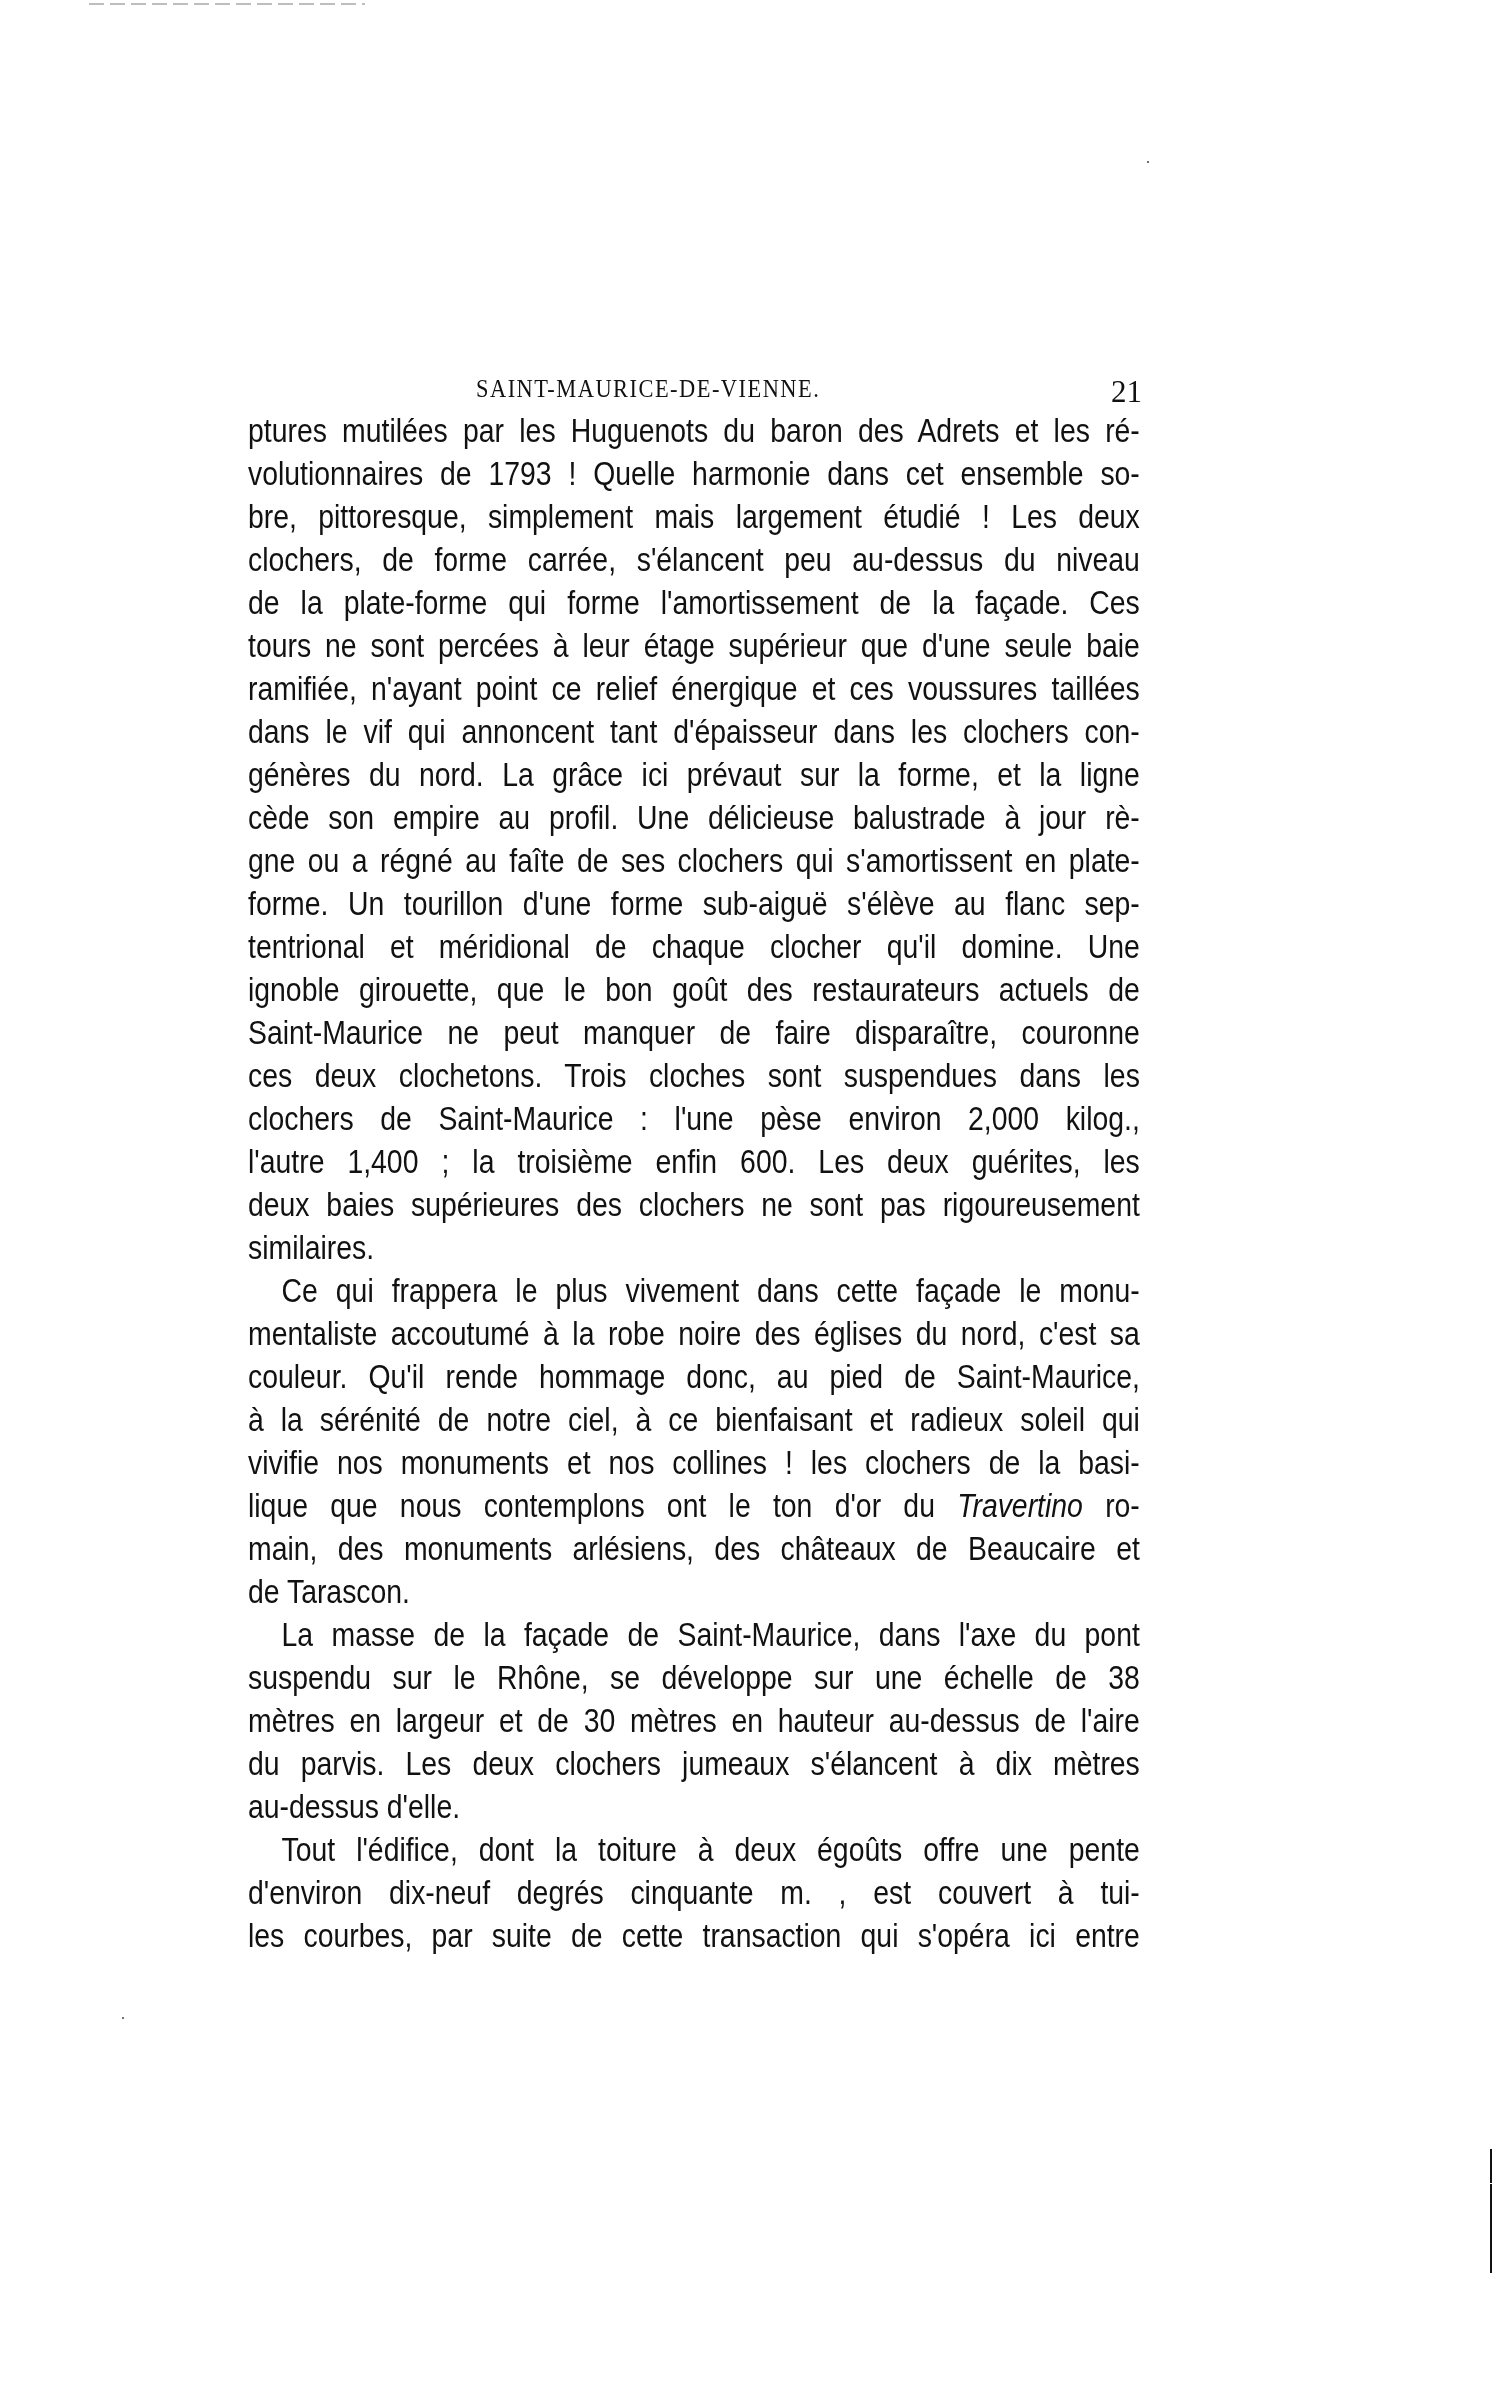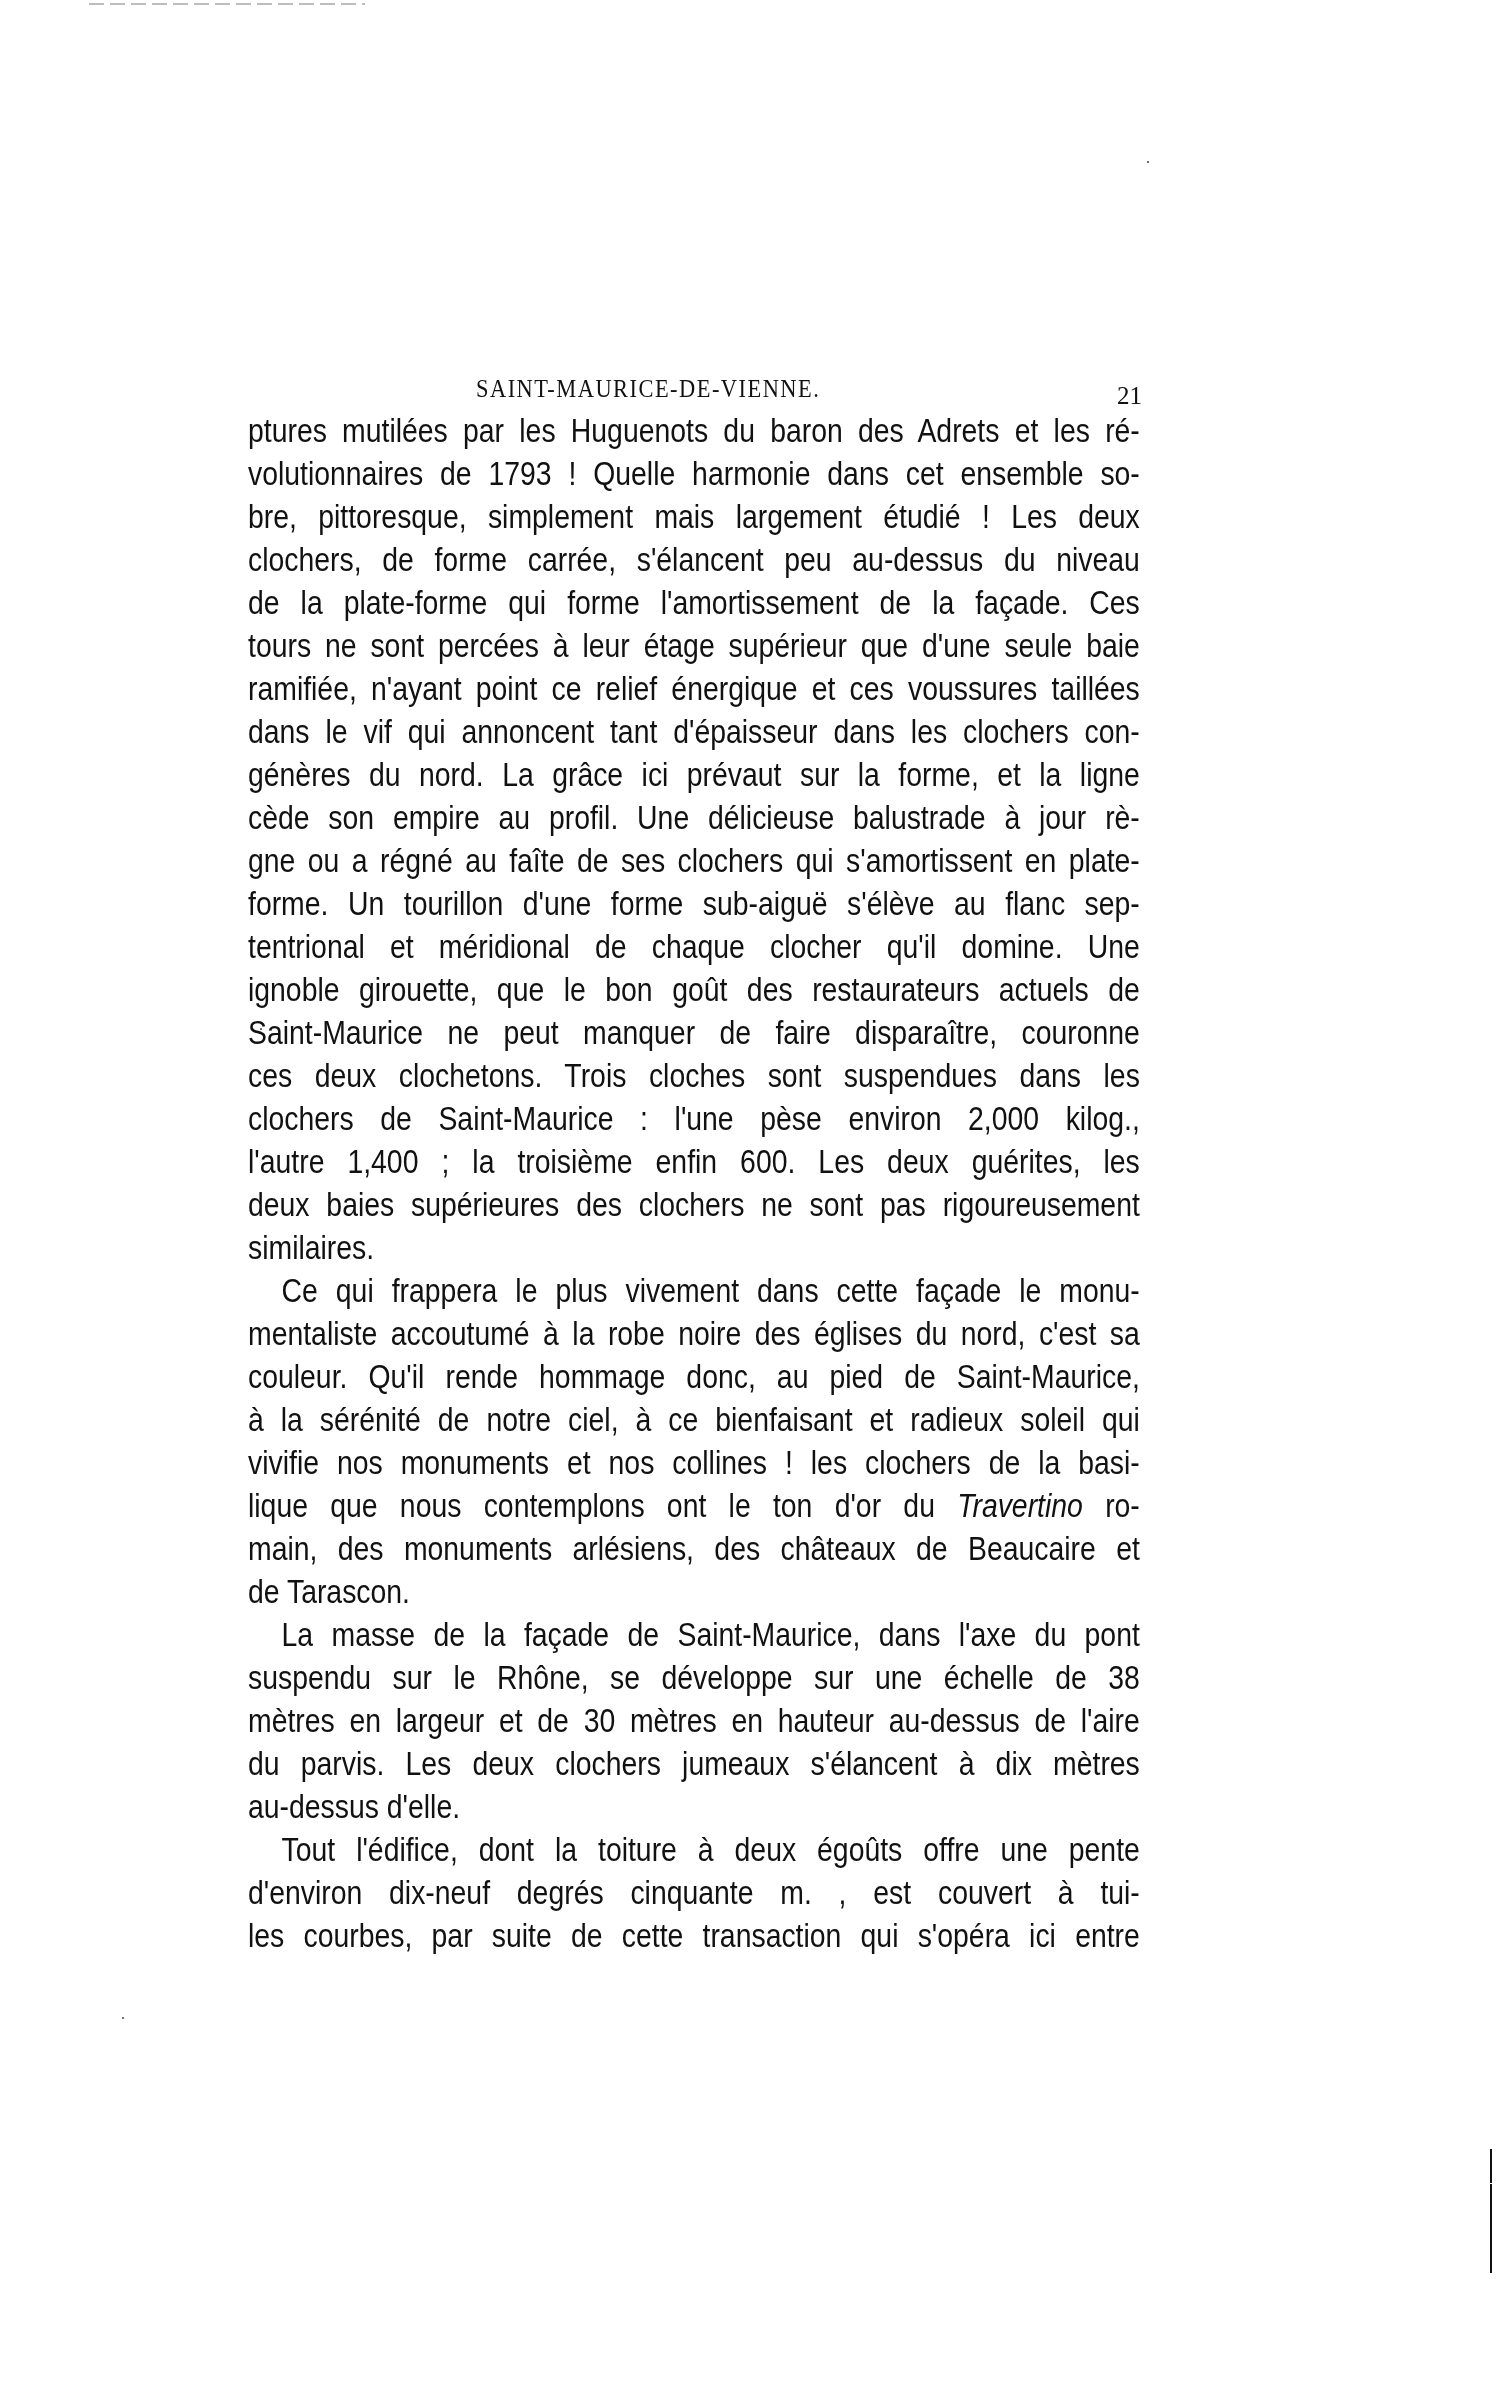--- a/index.html
+++ b/index.html
@@ -3,21 +3,21 @@
 <meta charset="utf-8">
 <style>
   html, body { margin: 0; padding: 0; background: #ffffff; }
   body { width: 1512px; height: 2401px; position: relative; overflow: hidden; }
   .page { position: absolute; left: 0; top: 0; width: 1512px; height: 2037px; background: #fff; }
   .scan-top { position: absolute; top: 3.3px; left: 89px; width: 276px; height: 1.6px;
     background: repeating-linear-gradient(90deg, #888 0 14.6px, transparent 14.6px 21px); opacity: .55; }
   .running-head { position: absolute; top: 370px; left: 248px; width: 894px; height: 41px;
     font-family: "Liberation Serif", serif; color: #111; }
   .running-title { position: absolute; left: 228px; top: 4.9px; font-size: 24.4px; letter-spacing: 1.6px; transform: scaleX(0.92); transform-origin: left; }
-  .page-number { position: absolute; right: 0; top: 12px; font-size: 25px; }
+  .page-number { position: absolute; right: 0; top: 4px; font-size: 31px; }
   .body { position: absolute; top: 409px; left: 248px; width: 891px;
     font-family: Liberation Sans, sans-serif; font-size: 33px; line-height: 43px; color: #111; }
   .line { display: block; white-space: nowrap; text-align: justify; text-align-last: justify;
     transform: scaleX(0.86); transform-origin: left; width: 1037px; }
   .line.last { text-align-last: left; }
   .line.indent { padding-left: 39px; width: 998px; }
   .line i { font-style: italic; }
   .edge-mark { position: absolute; width: 2.4px; background: #111; }
   .speck { position: absolute; width: 2.4px; height: 2.4px; background: #444; border-radius: 50%; }
 </style>

